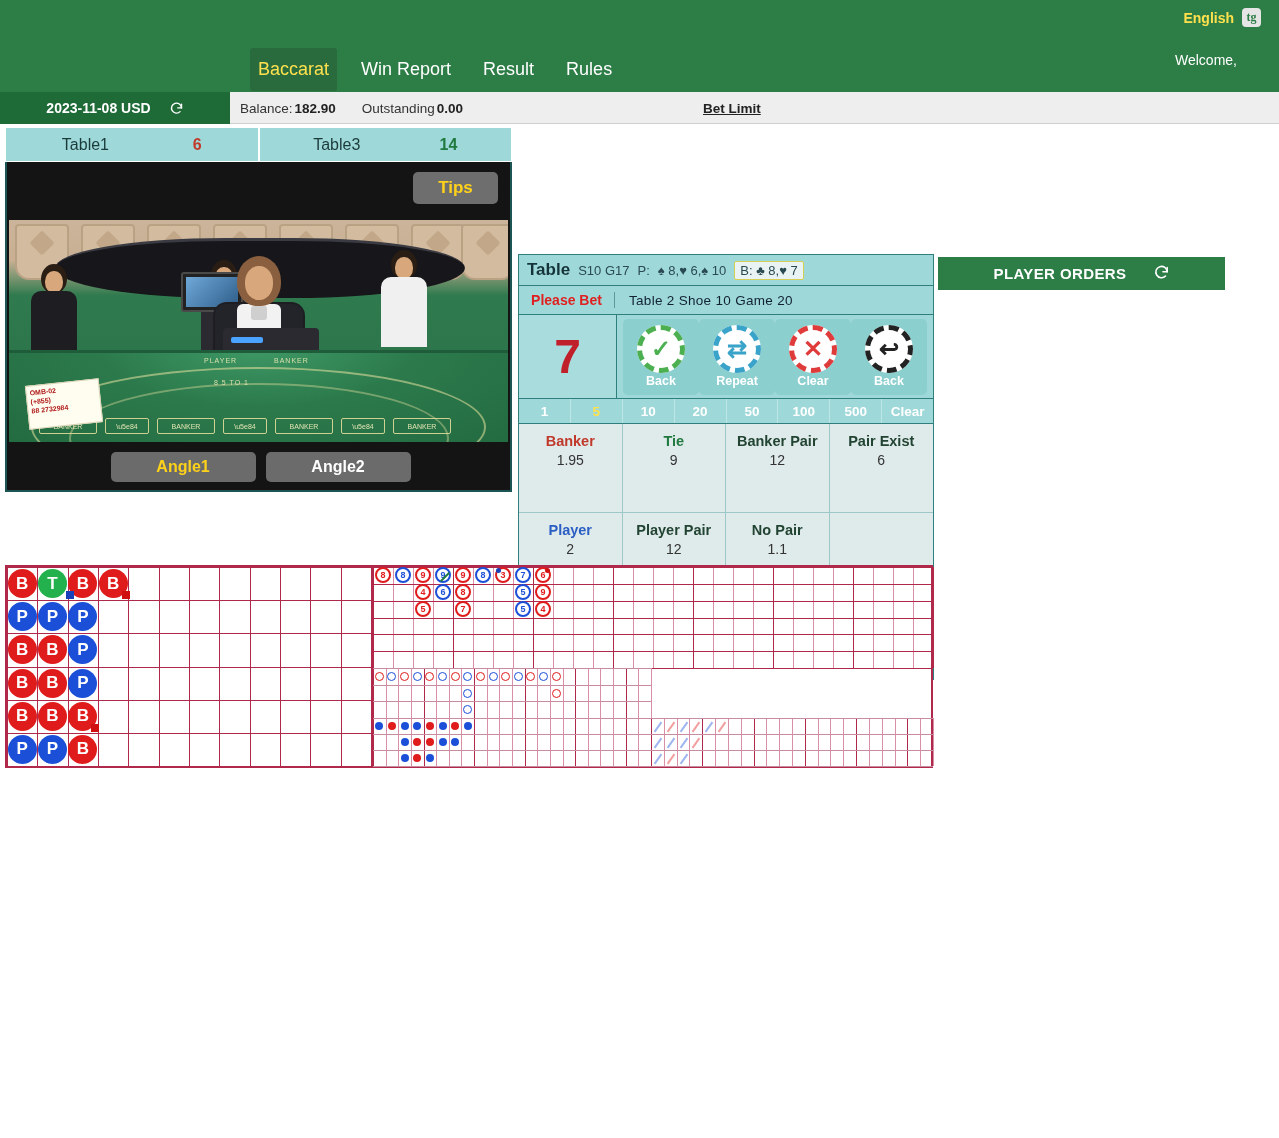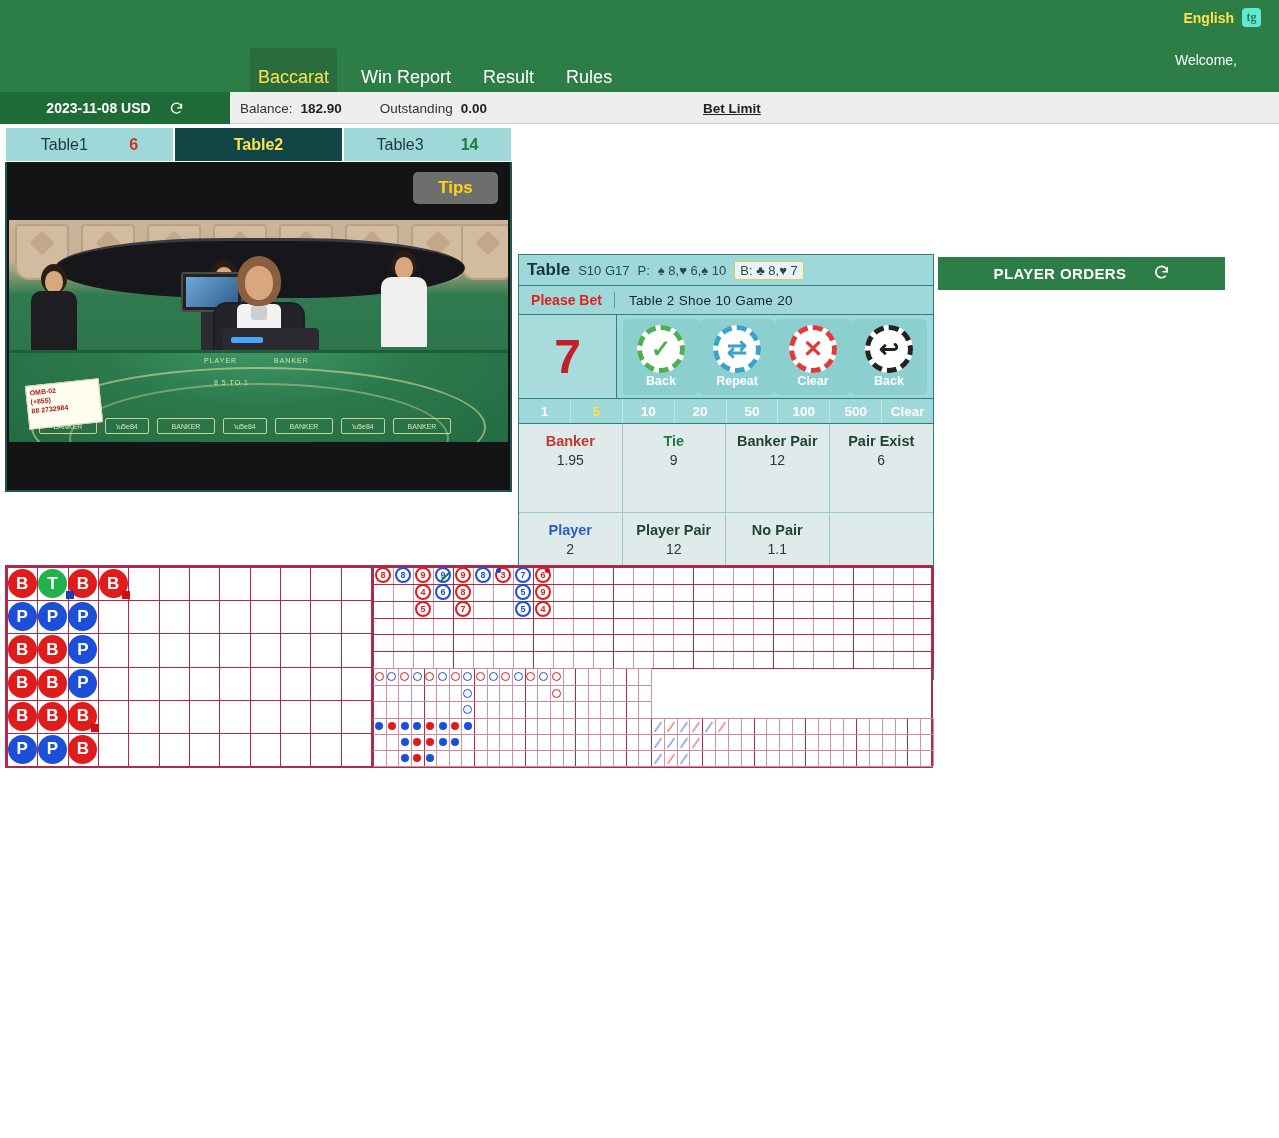--- a/index.html
+++ b/index.html
@@ -20,32 +20,32 @@
   .brand {
     position: absolute; left: 16px; top: 8px;
     font-size: 52px; font-weight: bold; color: #ffffff;
     letter-spacing: -1px; line-height: 1;
   }
   .nav {
     position: absolute; left: 250px; top: 48px;
     display: flex; gap: 16px; align-items: center;
   }
   .nav-item {
-    font-size: 18px; color: #ffffff; padding: 19px 8px;
+    font-size: 18px; color: #ffffff; padding: 11px 8px;
     border-radius: 3px; cursor: pointer; white-space: nowrap;
   }
   .nav-item.active { color: #ffe14d; background: #2a6b3e; }
   .lang-wrap {
     position: absolute; right: 18px; top: 8px;
     display: flex; align-items: center; gap: 8px;
   }
   .lang-text { color: #ffe14d; font-size: 14px; font-weight: bold; }
   .tg-icon {
     width: 19px; height: 19px; border-radius: 4px;
-    background: #5eead4; color: #2d7d46;
+    background: #e5e5e5; color: #2d7d46;
     font-size: 12px; font-weight: bold;
     display: flex; align-items: center; justify-content: center;
     font-family: "Liberation Serif", serif;
   }
   .welcome {
     position: absolute; right: 42px; top: 52px;
     color: #ffffff; font-size: 14px;
   }
 
   
@@ -62,21 +62,21 @@
     display: flex; align-items: center; justify-content: center; gap: 18px;
     font-size: 14px; font-weight: bold;
   }
   .refresh-ico {
     display: inline-block; width: 15px; height: 15px;
     position: relative;
   }
   .refresh-ico svg { display: block; }
   .balbar-info {
     position: absolute; left: 240px; top: 0; height: 32px;
-    display: flex; align-items: center; gap: 8px;
+    display: flex; align-items: center; gap: 2px;
     font-size: 13.5px; color: #333;
   }
   .balbar-info .val { font-weight: bold; color: #222; }
   .balbar-info .gap { display: inline-block; width: 22px; }
   .bet-limit {
     position: absolute; left: 703px; top: 0; height: 32px;
     display: flex; align-items: center;
     font-size: 13.5px; color: #222; text-decoration: underline;
     cursor: pointer; font-weight: bold;
   }
@@ -442,23 +442,20 @@
 </div>
 
 <div class="main">
 
   <div class="left-col">
     <div class="table-tabs" id="tabs-host">
         <div class="ttab">
           <span>Table1</span>
           <span class="cnt" style="color: rgb(192, 57, 43);">6</span>
         </div>
-        <div class="ttab active">
-          <span>Table2</span>
-        </div>
         <div class="ttab">
           <span>Table3</span>
           <span class="cnt" style="color: rgb(31, 122, 63);">14</span>
         </div>
       </div>
 
     <div class="video-box">
       <div class="tips-btn">Tips</div>
 
       <div class="video-frame">
@@ -517,20 +514,24 @@
           <div class="bet-cell" style="left:384px; width:58px">BANKER</div>
         </div>
 
         <div class="sticker">
           <div>OMB-02</div>
           <div>(+855)</div>
           <div>88 2732984</div>
         </div>
       </div>
 
+      <div class="angle-row">
+        <div class="angle-btn active">Angle1</div>
+        <div class="angle-btn">Angle2</div>
+      </div>
     </div>
   </div>
 
   <div class="bet-panel">
     <div class="bp-title">
       <span class="lab">Table</span>
       <span class="cards">S10 G17</span>
       <span class="cards">P:</span>
       <span class="cards">♠ 8,♥ 6,♠ 10</span>
       <span class="cards b-hand">

